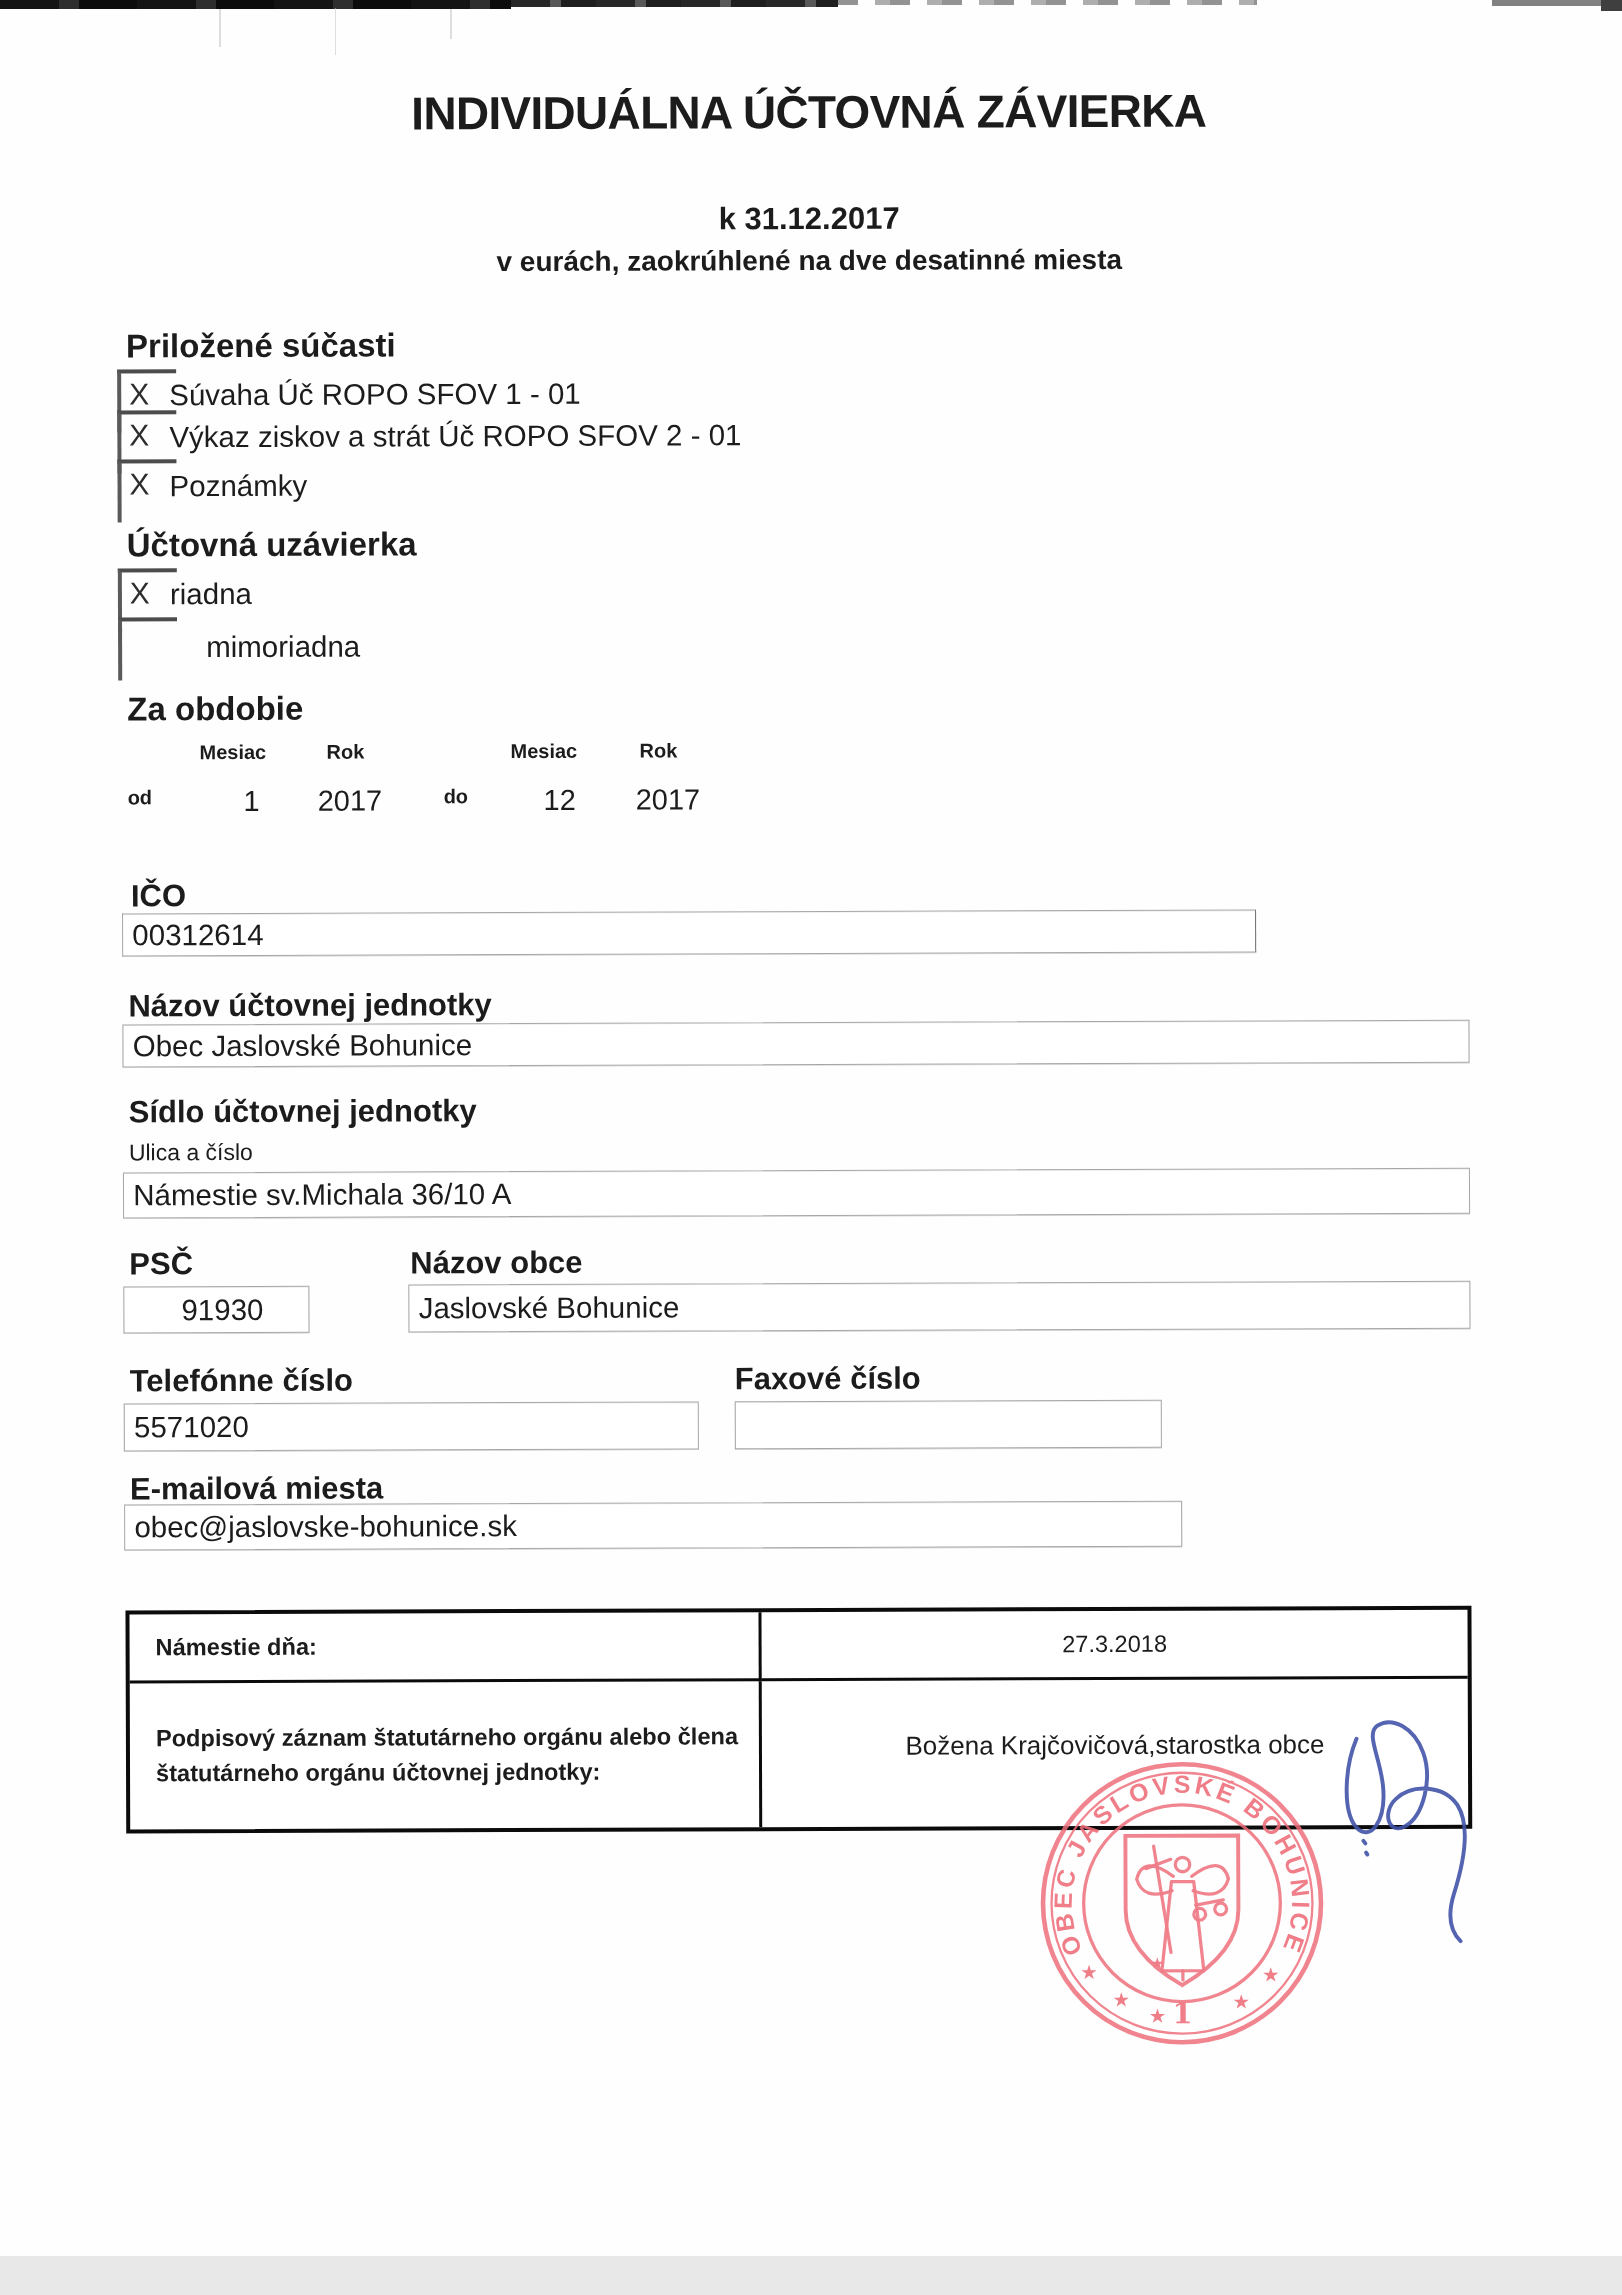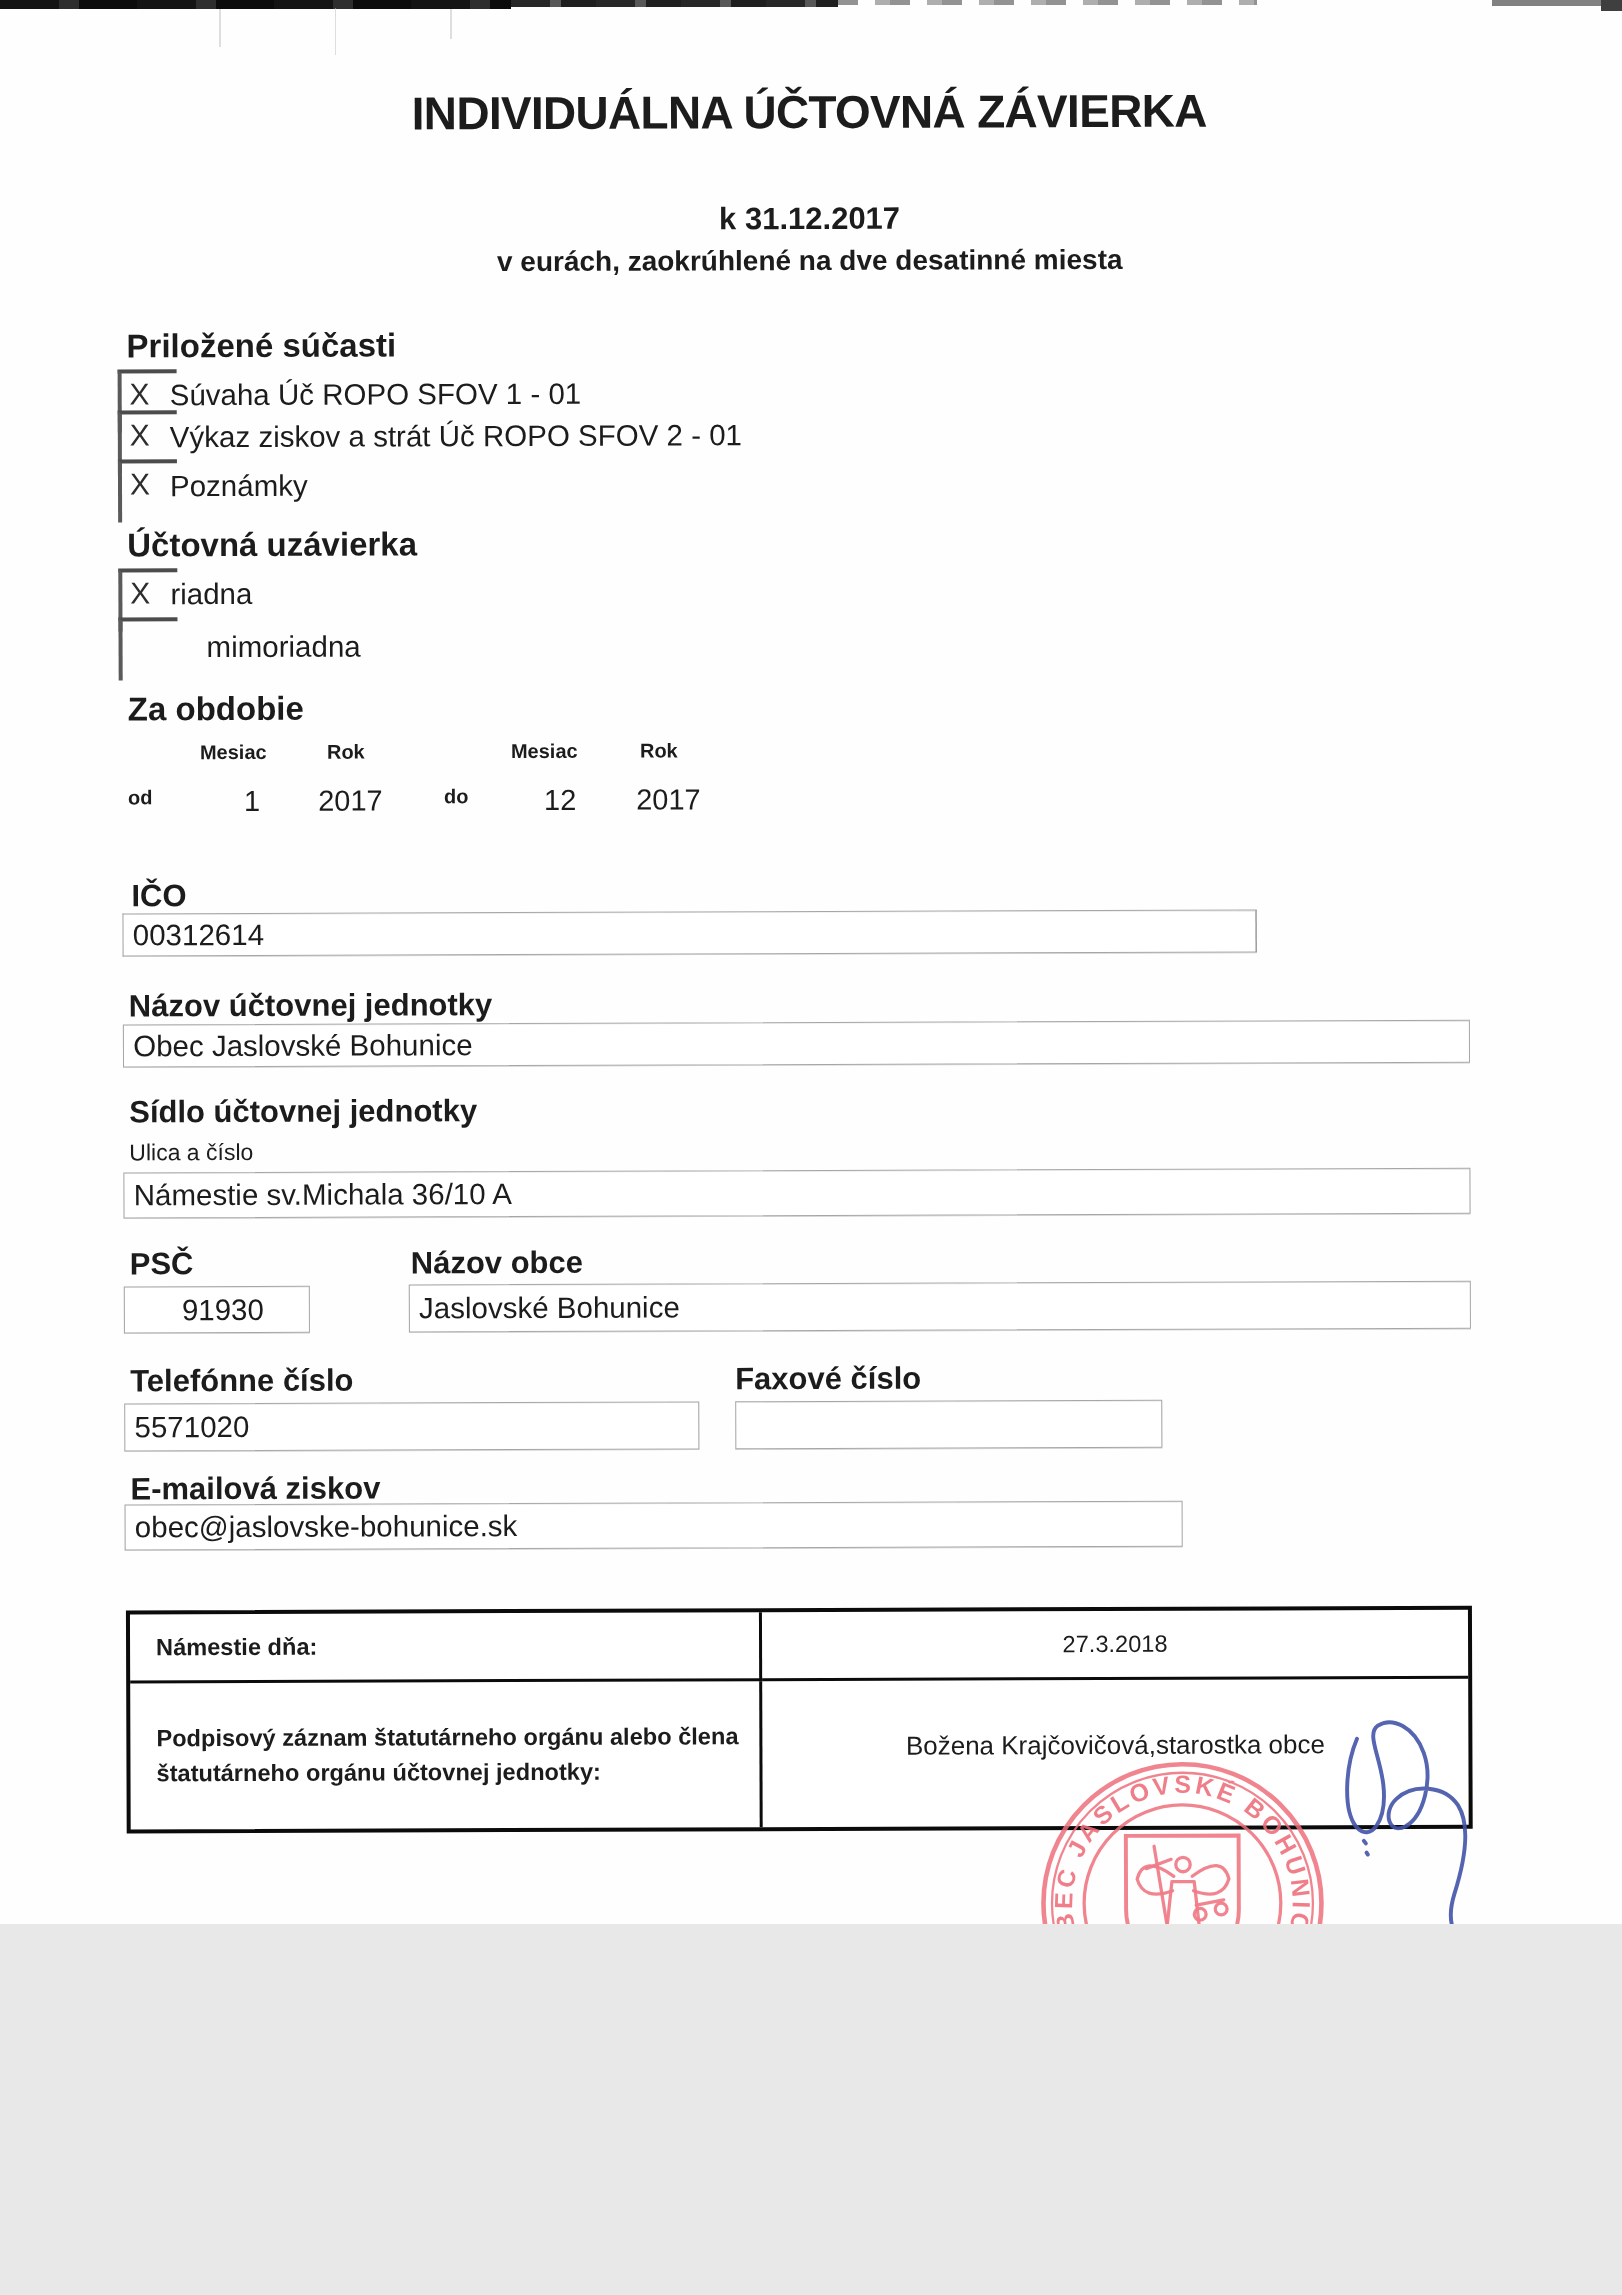--- a/index.html
+++ b/index.html
@@ -1,16 +1,16 @@
 <!DOCTYPE html>
 <html style="font-size:10.5px"><head>
 <meta charset="utf-8">
 <style>
   html,body{margin:0;padding:0;background:#e8e8e8;}
-  #page{position:relative;width:1623px;height:1924px;background:#fefefe;overflow:hidden;
+  #page{position:relative;width:1623px;height:2256px;background:#fefefe;overflow:hidden;
         font-family:"Liberation Sans",sans-serif;color:#1c1c1c;}
   #sheet{position:absolute;inset:0;transform:rotate(-0.2deg);transform-origin:50% 40%;}
   .abs{position:absolute;line-height:1;white-space:nowrap;}
   .ctr{left:0;width:1623px;text-align:center;}
   .title{font-size:46px;font-weight:700;letter-spacing:-0.7px;}
   .sub1{font-size:31px;font-weight:700;}
   .sub2{font-size:28px;font-weight:700;}
   .h2{font-size:33px;font-weight:700;}
   .lbl{font-size:31px;font-weight:700;}
   .lbl2{font-size:23px;font-weight:400;}
@@ -139,21 +139,21 @@
 
     <div class="abs lbl" style="left:128px;top:1363px;">Telefónne číslo</div>
     <div class="abs lbl" style="left:733px;top:1363px;">Faxové číslo</div>
     <div class="box" style="left:122px;top:1401px;width:575px;height:48px;">
       <span class="val">5571020</span>
     </div>
     <div class="box" style="left:733px;top:1401px;width:427px;height:48px;">
       <span class="val"></span>
     </div>
 
-    <div class="abs lbl" style="left:128px;top:1471px;">E-mailová ziskov</div>
+    <div class="abs lbl" style="left:128px;top:1471px;">E-mailová miesta</div>
     <div class="box" style="left:122px;top:1502px;width:1058px;height:46px;">
       <span class="val">obec@jaslovske-bohunice.sk</span>
     </div>
 
     <div id="sigtable">
       <div class="cell cb cr t-left1">
         <span>Námestie dňa:</span>
       </div>
       <div class="cell cb t-right1">
         <span>27.3.2018</span>

